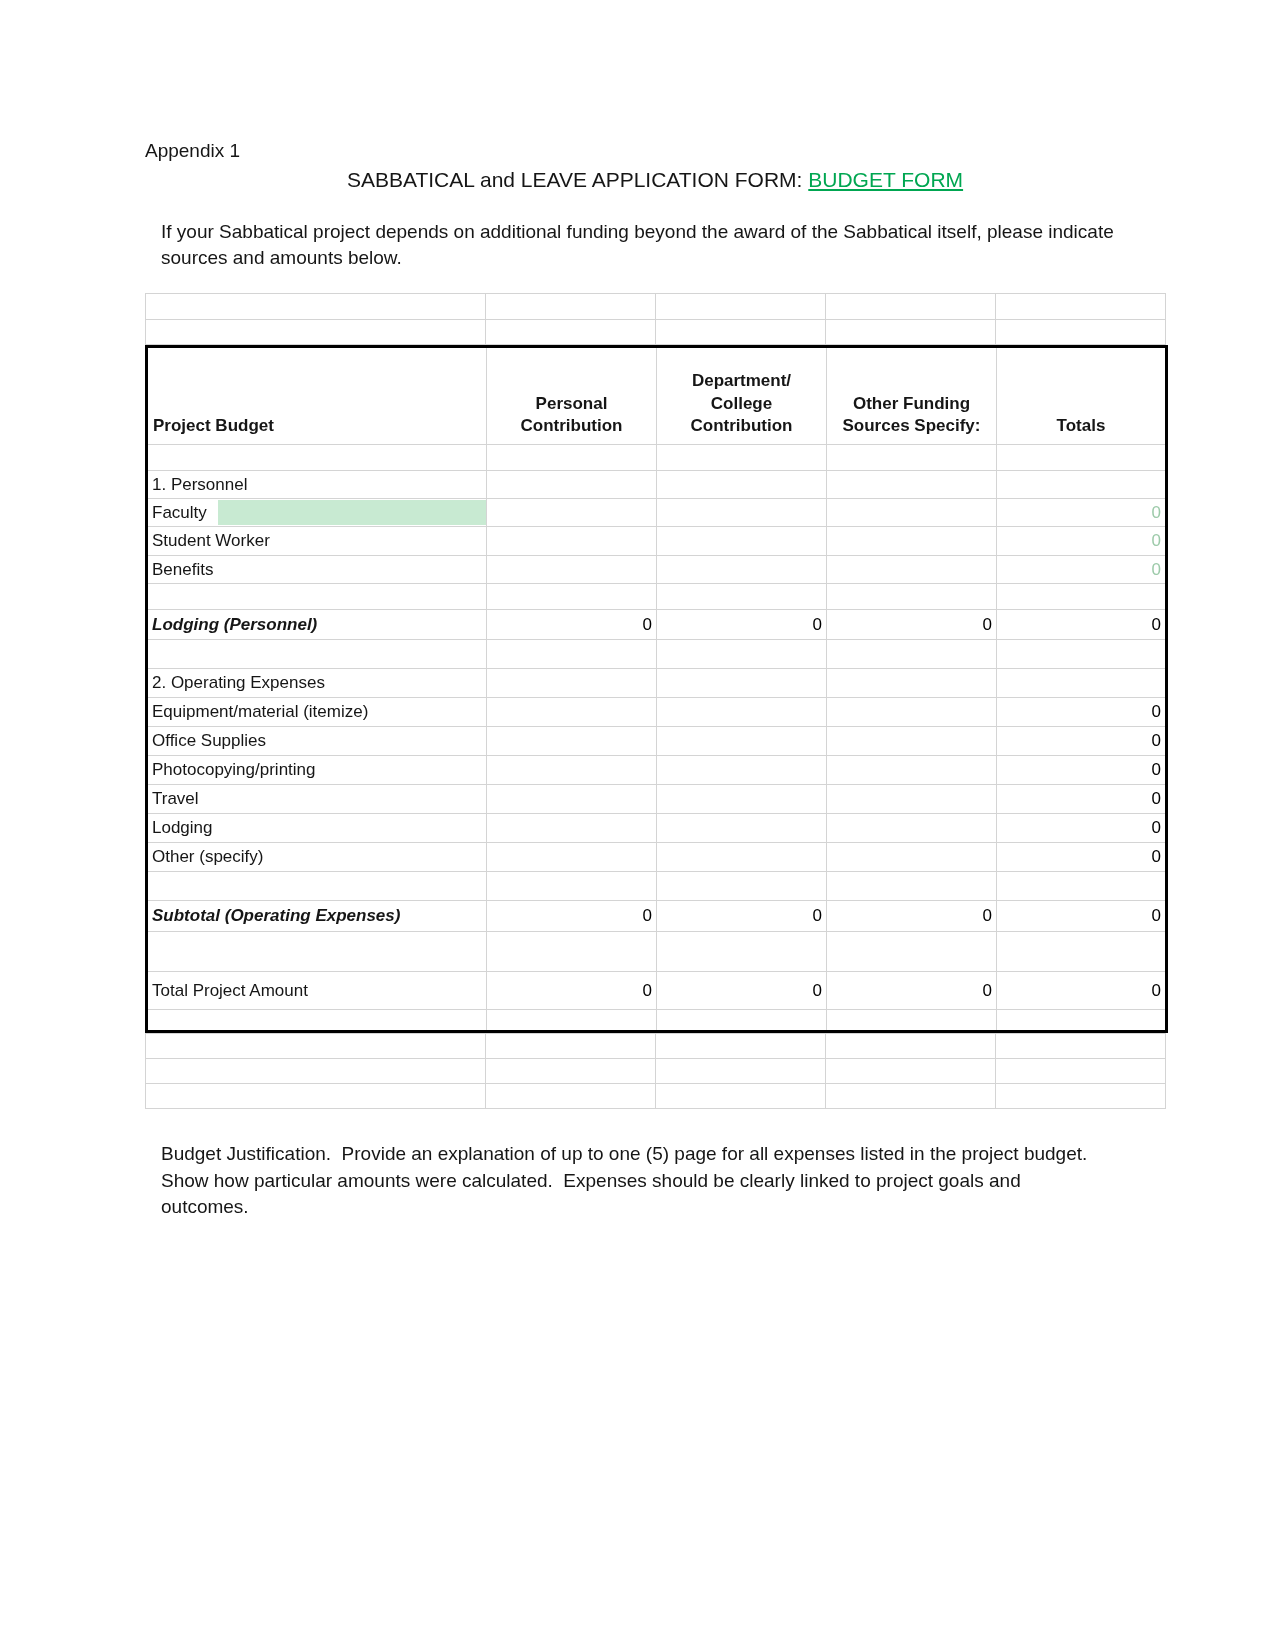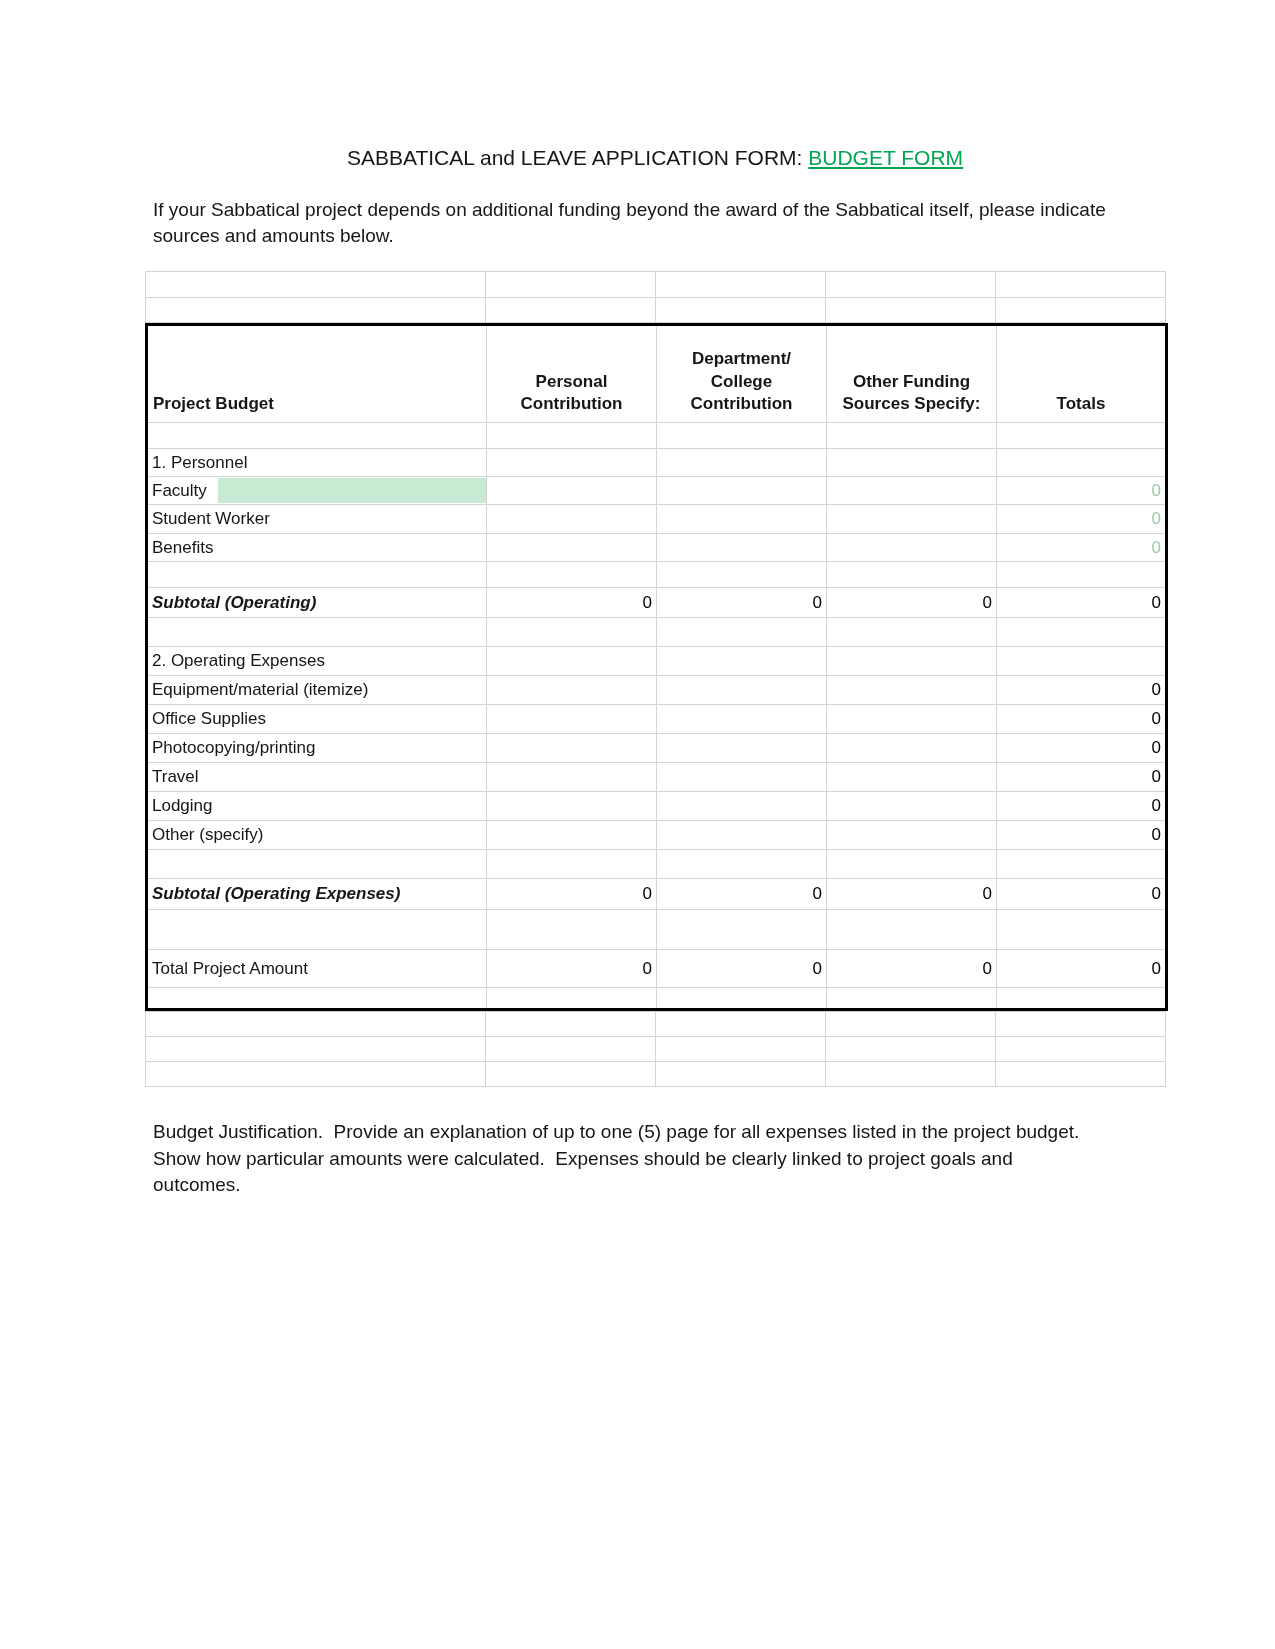--- a/index.html
+++ b/index.html
@@ -12,21 +12,21 @@
   html,body{margin:0;padding:0;}
   body{
     width:1275px;min-height:1649px;background:#ffffff;color:#161616;
     font-family:"Liberation Sans","DejaVu Sans",sans-serif;
   }
   .page{padding:140px 110px 40px 145px;width:1275px;}
   .appendix{font-size:19px;}
   .title{font-size:21px;text-align:center;margin-top:6px;width:1020px;}
   .title span{white-space:pre;}
   .title a{color:var(--link);text-decoration:underline;cursor:pointer;}
-  p.intro,p.just{font-size:19px;line-height:1.38;white-space:pre-wrap;margin:8px;}
+  p.intro,p.just{font-size:19px;line-height:1.38;white-space:pre-wrap;margin:16px;}
   p.intro{margin-top:27px;width:980px;}
   p.just{margin-top:32px;width:945px;}
   .tables{margin-top:22px;width:1020px;}
   table.grid{border-collapse:collapse;table-layout:fixed;width:1020px;}
   table.grid td,table.grid th{
     border:1px solid var(--grid);padding:0 4px;font-size:17px;overflow:hidden;
     vertical-align:middle;background:#ffffff;
   }
   table.main{border:3px solid #000;}
   table.grid th{
@@ -45,20 +45,21 @@
   td.labelfill{position:relative;margin-left:37px;}
   td.labelfill .lbl{position:relative;z-index:2;}
   .fillrest{position:absolute;left:70px;top:1px;right:0;bottom:1px;z-index:1;}
   table.post{margin-top:0;}
 </style>
 </head>
 <body>
 
 <div class="page">
 
+  <div class="appendix">Appendix 1</div>
 
   <div class="title">
     <span>SABBATICAL and LEAVE APPLICATION FORM: </span><a href="#">BUDGET FORM</a>
   </div>
 
   <p class="intro">If your Sabbatical project depends on additional funding beyond the award of the Sabbatical itself, please indicate sources and amounts below.</p>
 
   <div class="tables">
     <table class="grid pre">
       <colgroup>
@@ -143,21 +144,21 @@
             <td class="green val muted"><span>0</span></td>
           </tr>
           <tr style="height: 26px;">
             <td></td>
             <td></td>
             <td></td>
             <td></td>
             <td></td>
           </tr>
           <tr style="height: 30px;">
-            <td><span class="lbl bolditalic">Subtotal (Operating)</span></td>
+            <td><span class="lbl bolditalic">Lodging (Personnel)</span></td>
             <td class="val"><span>0</span></td>
             <td class="val"><span>0</span></td>
             <td class="val"><span>0</span></td>
             <td class="val"><span>0</span></td>
           </tr>
           <tr style="height: 29px;">
             <td></td>
             <td></td>
             <td></td>
             <td></td>

